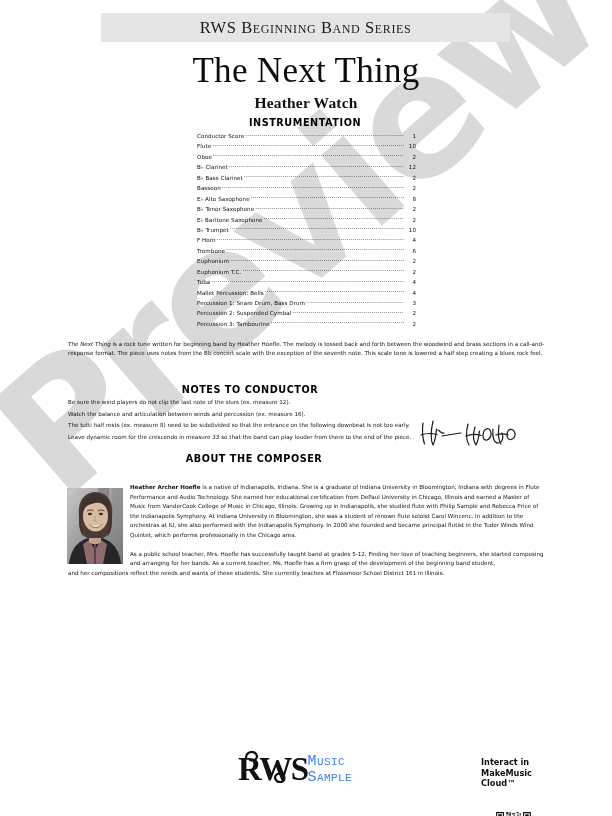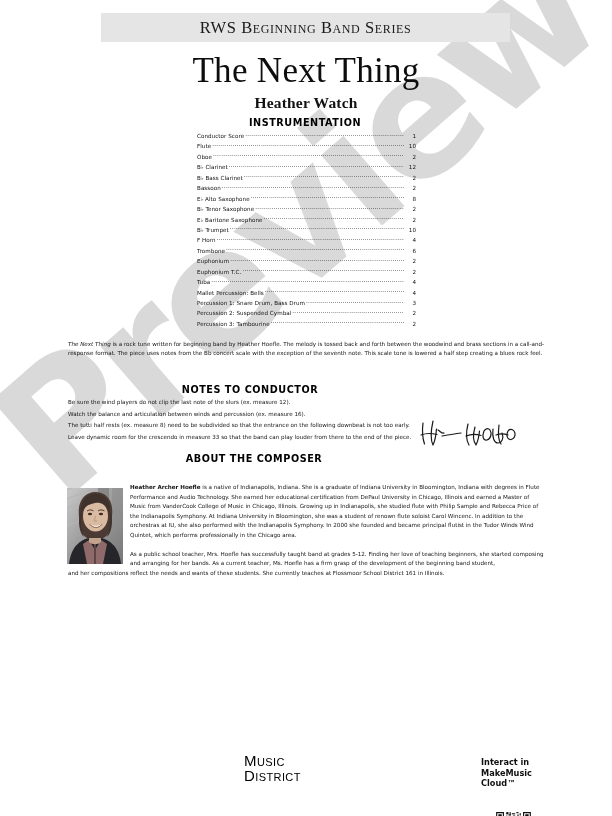--- a/index.html
+++ b/index.html
@@ -222,23 +222,22 @@
   #rws-mark {
     font-family: "Liberation Serif", serif;
     font-size: 33px;
     font-weight: 700;
     color: #111;
     letter-spacing: -1.5px;
     line-height: 1;
     position: relative;
   }
   #rws-wordmark {
-    margin-left: 6px;
-    font-family: Liberation Sans, sans-serif;
-    color: #000000;
+    font-family: Liberation Mono, monospace;
+    color: #3b82f6;
     line-height: 1.02;
   }
   #rws-wordmark div {
     font-size: 15px;
     font-variant: small-caps;
     letter-spacing: 0.4px;
   }
 
   #makemusic {
     position: absolute;
@@ -460,23 +459,32 @@
     </svg>
   </div>
 
   <div id="about-body">
     <div class="bio-p1"><span class="bold-name">Heather Archer Hoefle</span><span> is a native of Indianapolis, Indiana. She is a graduate of Indiana University in Bloomington, Indiana with degrees in Flute Performance and Audio Technology. She earned her educational certification from DePaul University in Chicago, Illinois and earned a Master of Music from VanderCook College of Music in Chicago, Illinois. Growing up in Indianapolis, she studied flute with Philip Sample and Rebecca Price of the Indianapolis Symphony. At Indiana University in Bloomington, she was a student of renown flute soloist Carol Wincenc. In addition to the orchestras at IU, she also performed with the Indianapolis Symphony. In 2000 she founded and became principal flutist in the Tudor Winds Wind Quintet, which performs professionally in the Chicago area.</span></div>
     <div class="bio-p2"><span>As a public school teacher, Mrs. Hoefle has successfully taught band at grades 5-12. Finding her love of teaching beginners, she started composing and arranging for her bands. As a current teacher, Ms. Hoefle has a firm grasp of the development of the beginning band student,</span></div>
     <div class="bio-p2-tail"><span>and her compositions reflect the needs and wants of these students. She currently teaches at Flossmoor School District 161 in Illinois.</span></div>
   </div>
 
   <div id="rws-logo">
+    <div id="rws-mark">
+      <span>RWS</span>
+      <svg width="70" height="34" viewBox="0 0 70 34" style="position:absolute;left:-4px;top:-4px;">
+        <g fill="none" stroke="#111" stroke-width="2.2" stroke-linecap="round">
+          <path d="M12 9 C12 3, 19 1, 22 5 C25 9, 20 13, 16 11"></path>
+          <path d="M50 27 C52 33, 45 35, 42 31 C39 27, 44 23, 48 25"></path>
+        </g>
+      </svg>
+    </div>
     <div id="rws-wordmark">
       <div>Music</div>
-      <div>District</div>
+      <div>Sample</div>
     </div>
   </div>
 
   <div id="makemusic">
     <div id="mm-text">
       <div>Interact in</div>
       <div>MakeMusic</div>
       <div>Cloud™</div>
     </div>
     <svg id="mm-qr" viewBox="0 0 33 33" xmlns="http://www.w3.org/2000/svg">

